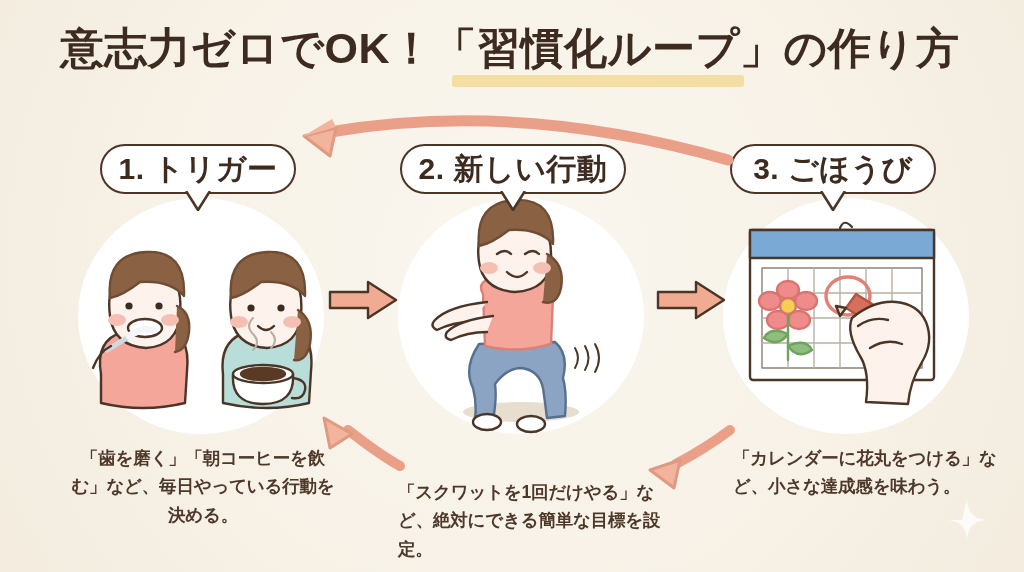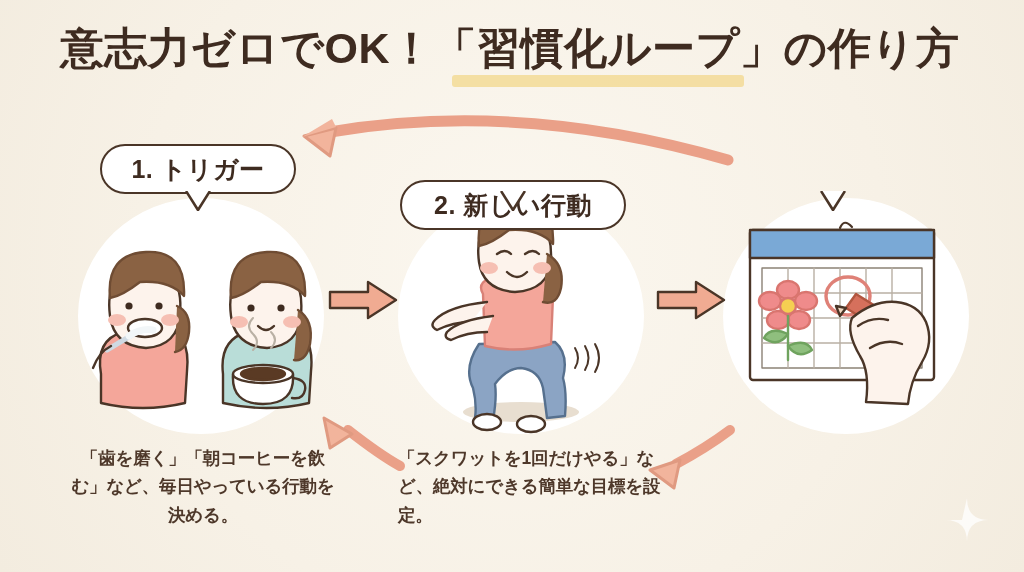--- a/index.html
+++ b/index.html
@@ -81,28 +81,28 @@
     position: absolute;
     top: 144px;
     height: 50px;
     background: #ffffff;
     border: 2.6px solid #4a3527;
     border-radius: 26px;
     display: flex;
     align-items: center;
     justify-content: center;
     color: #3e2b20;
-    font-size: 25px;
+    font-size: 30px;
     font-weight: bold;
     letter-spacing: 0.5px;
     white-space: nowrap;
     box-sizing: border-box;
   }
   .bubble.b1 { left: 100px; width: 196px; }
-  .bubble.b2 { left: 400px; width: 226px; margin-top: 36px; }
+  .bubble.b2 { left: 400px; width: 226px; }
   .bubble.b3 { left: 730px; width: 206px; }
   .bubble-tail {
     position: absolute;
     top: 191px;
     width: 26px;
     height: 20px;
   }
   .bubble-tail.t1 { left: 185px; }
   .bubble-tail.t2 { left: 500px; }
   .bubble-tail.t3 { left: 820px; }
@@ -111,21 +111,21 @@
     position: absolute;
     top: 444px;
     width: 270px;
     font-size: 17.5px;
     line-height: 1.62;
     font-weight: bold;
     color: #4e382a;
     letter-spacing: -0.2px;
   }
   .caption.c1 { left: 68px; text-align: center; }
-  .caption.c2 { left: 398px; }
+  .caption.c2 { left: 398px; margin-top: 34px; }
   .caption.c3 { left: 733px; }
   
   #arrow-layer, #sparkle-layer {
     position: absolute;
     left: 0;
     top: 0;
     width: 1024px;
     height: 572px;
     pointer-events: none;
   }
@@ -241,20 +241,21 @@
 
         <path d="M152 120 q22 -18 44 -16 q22 2 30 20 q8 20 -4 40 q-12 20 -14 42 l-42 -2 q4 -30 -6 -46 q-14 -24 -8 -38 z" fill="#fdf3ec"></path>
         <path d="M158 128 q14 -10 30 -6"></path>
         <path d="M170 150 q16 -10 32 -4"></path>
       </g>
     </svg>
   </div>
 
   <div class="bubble b1">1. トリガー</div>
   <div class="bubble b2">2. 新しい行動</div>
+  <div class="bubble b3">3. ごほうび</div>
 
   <svg class="bubble-tail t1" viewBox="0 0 26 20">
     <path d="M1 0 L13 19 L25 0" fill="#ffffff" stroke="#4a3527" stroke-width="2.6" stroke-linejoin="round"></path>
     <path d="M2 -3 L24 -3" stroke="#ffffff" stroke-width="5"></path>
   </svg>
   <svg class="bubble-tail t2" viewBox="0 0 26 20">
     <path d="M1 0 L13 19 L25 0" fill="#ffffff" stroke="#4a3527" stroke-width="2.6" stroke-linejoin="round"></path>
     <path d="M2 -3 L24 -3" stroke="#ffffff" stroke-width="5"></path>
   </svg>
   <svg class="bubble-tail t3" viewBox="0 0 26 20">
@@ -284,18 +285,19 @@
     </g>
 
     <g>
       <path d="M730 430 Q706 448 676 464" fill="none" stroke="#eaa088" stroke-width="10" stroke-linecap="round"></path>
       <path d="M680 460 l-30 10 l24 18 z" fill="#f2b49c" stroke="#e09a81" stroke-width="3" stroke-linejoin="round"></path>
     </g>
   </svg>
 
   <div class="caption c1">「歯を磨く」「朝コーヒーを飲む」など、毎日やっている行動を決める。</div>
   <div class="caption c2">「スクワットを1回だけやる」など、絶対にできる簡単な目標を設定。</div>
+  <div class="caption c3">「カレンダーに花丸をつける」など、小さな達成感を味わう。</div>
 
   <svg id="sparkle-layer" viewBox="0 0 1024 572">
     <path d="M962 520 q5 -22 5 -22 q0 22 22 22 q-22 0 -22 22 q0 -22 -22 -22 z" fill="#ffffff" opacity="0.75"></path>
   </svg>
 
 </div>
 
 </body></html>

